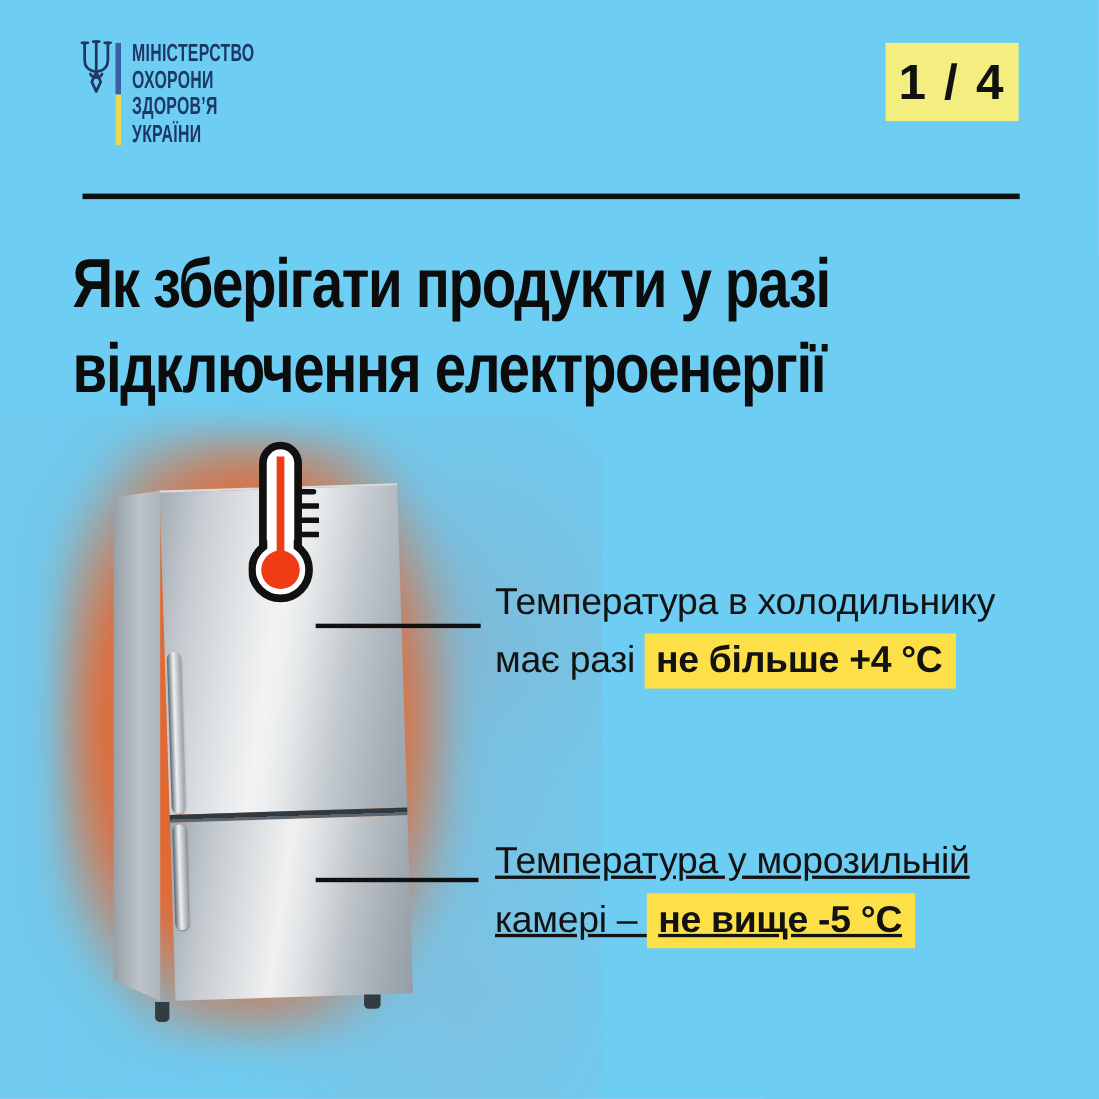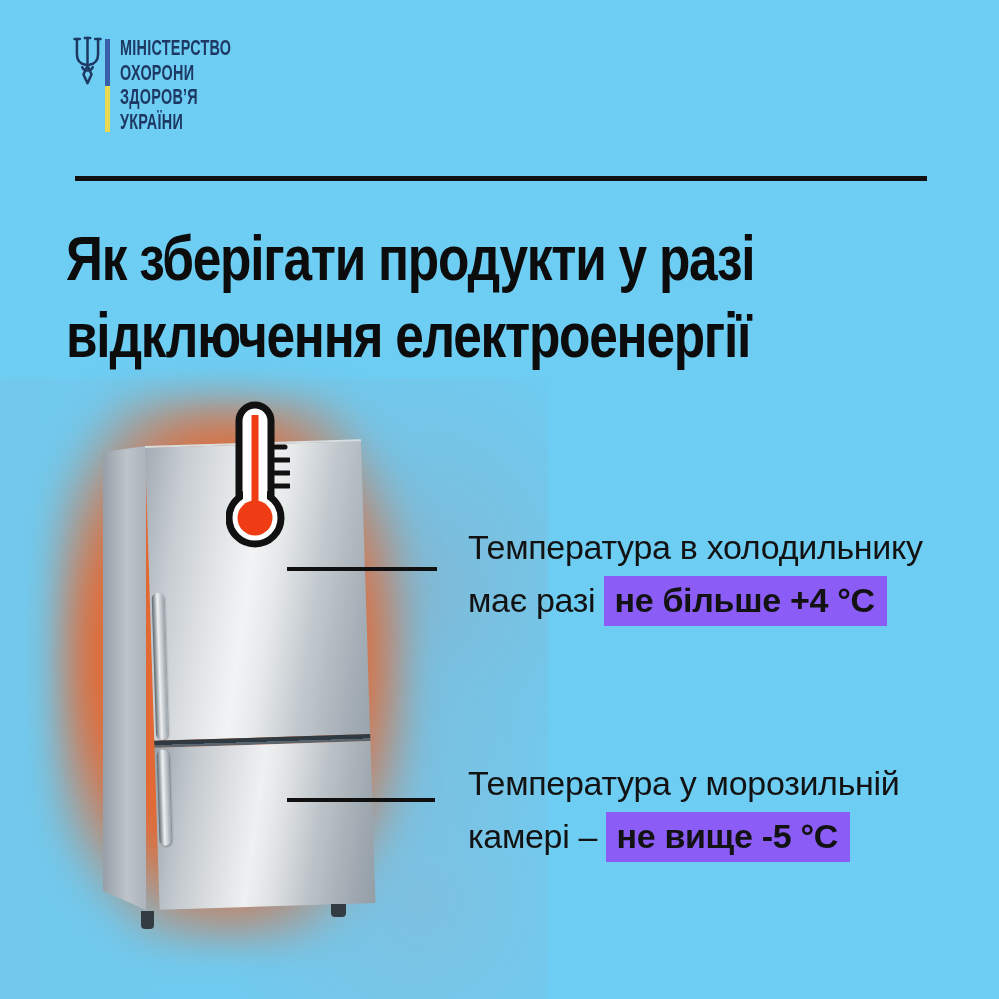--- a/index.html
+++ b/index.html
@@ -58,25 +58,25 @@
   .foot { position:absolute; background:#343c43; border-radius:0 0 4px 4px; }
   .foot-left { left:38px; top:483px; width:13px; height:18px; }
   .foot-right { left:228px; top:476px; width:15px; height:13px; }
 
   .thermometer { position:absolute; left:226px; top:401px; width:64px; height:150px; z-index:3; }
 
   
   .callout-line { position:absolute; height:4px; background:#101010; z-index:3; }
   .callout-line-1 { left:287px; top:567px; width:150px; }
   .callout-line-2 { left:287px; top:798px; width:148px; }
-  .callout { position:absolute; left:468px; z-index:4; color:#121212;
+  .callout { position:absolute; left:450px; z-index:4; color:#121212;
              font-size:34px; line-height:53px; letter-spacing:-0.3px; white-space:nowrap; }
   .callout-1 { top:521px; }
-  .callout-2 { top:757px; }
-  .hl { background:#8b5cf6; font-weight:700; padding:5px 12px 7px 10px; }
+  .callout-2 { top:757px;text-decoration:underline; }
+  .hl { background:#fde047; font-weight:700; padding:5px 12px 7px 10px; }
 </style>
 </head>
 <body>
 
 <div class="canvas">
 
   <div class="logo">
     <svg class="trident" viewBox="0 0 32 52" fill="none" stroke="#1d3863" stroke-width="2.6" stroke-linecap="round" stroke-linejoin="round">
       <path d="M5 3 v16 c0 7 4 10 9 11"></path>
       <path d="M27 3 v16 c0 7 -4 10 -9 11"></path>
@@ -90,20 +90,21 @@
       <div class="half-yellow"></div>
     </div>
     <div class="logo-text">
       <div>МІНІСТЕРСТВО</div>
       <div>ОХОРОНИ</div>
       <div>ЗДОРОВ’Я</div>
       <div>УКРАЇНИ</div>
     </div>
   </div>
 
+  <div class="badge">1 / 4</div>
 
   <div class="rule"></div>
 
   <div class="title">
     <span>Як зберігати продукти у разі</span><br>
     <span>відключення електроенергії</span>
   </div>
 
   <div class="photo-patch"></div>
   <div class="glow"></div>

